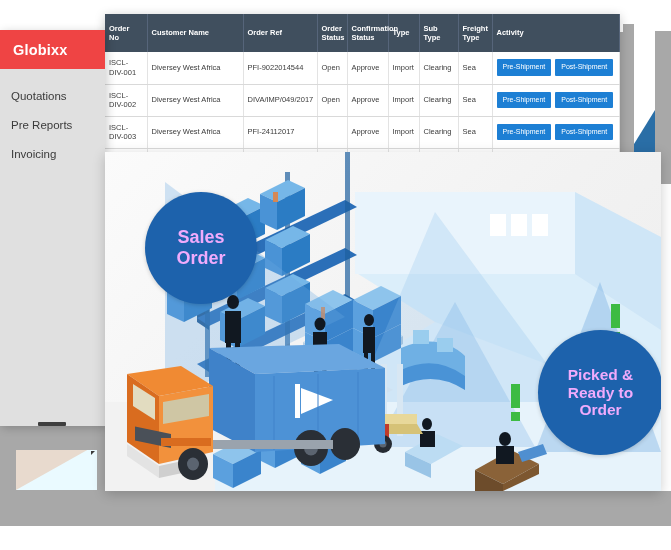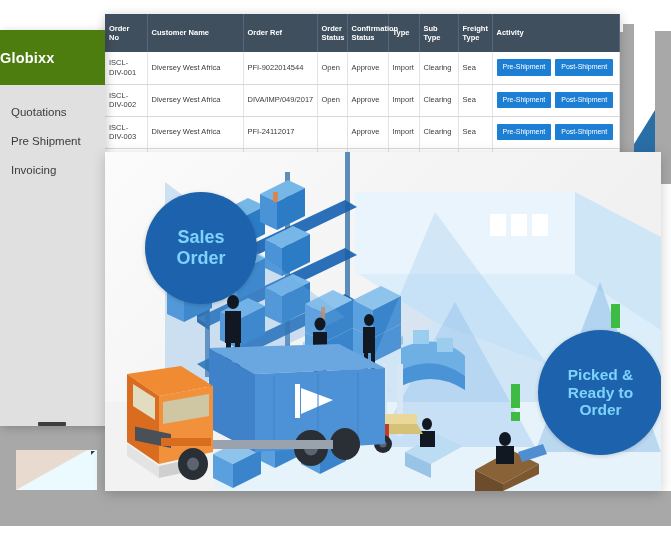--- a/index.html
+++ b/index.html
@@ -83,22 +83,23 @@
     display:inline-block;
   }
 
   
   #sidebar {
     position:absolute; left:0px; top:30px; width:105px; height:396px;
     background:#e0e0e0;
     box-shadow: 2px 2px 9px rgba(0,0,0,.20);
   }
   #brand {
-    background:#4d7c0f; color:#fff;
-    height:55px; display:flex; align-items:center;
+    background:#ef4444; color:#fff;
+    height:39px; display:flex; align-items:center;
+    padding-left:13px;
     font-size:14.5px; font-weight:bold; letter-spacing:.2px;
   }
   .nav-item {
     color:#3b3b3b; font-size:11.5px;
     padding:0 0 0 11px; height:29.3px;
     display:flex; align-items:center;
     white-space:nowrap;
   }
   #nav-list { padding-top:12px; }
   #side-stub { position:absolute; left:38px; top:422px; width:28px; height:4px; background:#3e3e3e; border-radius:1px; }
@@ -108,21 +109,21 @@
     position:absolute; left:105px; top:152px; width:556px; height:339px;
     background:linear-gradient(135deg,#fbfbfb 0%,#f2f2f2 55%,#ededed 100%);
     box-shadow: 0 3px 12px rgba(0,0,0,.20);
     overflow:hidden;
   }
   #scene { position:absolute; left:0; top:0; width:556px; height:339px; }
 
   
   .badge {
     position:absolute; border-radius:50%;
-    background:#1d62ac; color:#7dd3fc;
+    background:#1d62ac; color:#f0abfc;
     display:flex; align-items:center; justify-content:center;
     text-align:center; font-weight:bold; line-height:1.15;
     box-shadow:0 1px 4px rgba(0,0,0,.18);
   }
   #badge-sales { left:40px; top:40px; width:112px; height:112px; font-size:18px; }
   #badge-ship  { left:433px; top:178px; width:125px; height:125px; font-size:15.5px;justify-content:center; }
 </style>
 </head>
 <body>
 
@@ -226,21 +227,21 @@
     </table>
   </div>
 
   <div id="sidebar">
     <div id="brand">Globixx</div>
     <div id="nav-list">
         <div class="nav-item">
           <span>Quotations</span>
         </div>
         <div class="nav-item">
-          <span>Pre Shipment</span>
+          <span>Pre Reports</span>
         </div>
         <div class="nav-item">
           <span>Invoicing</span>
         </div>
       </div>
   </div>
   <div id="side-stub"></div>
 
   <div id="illus-panel">
 

